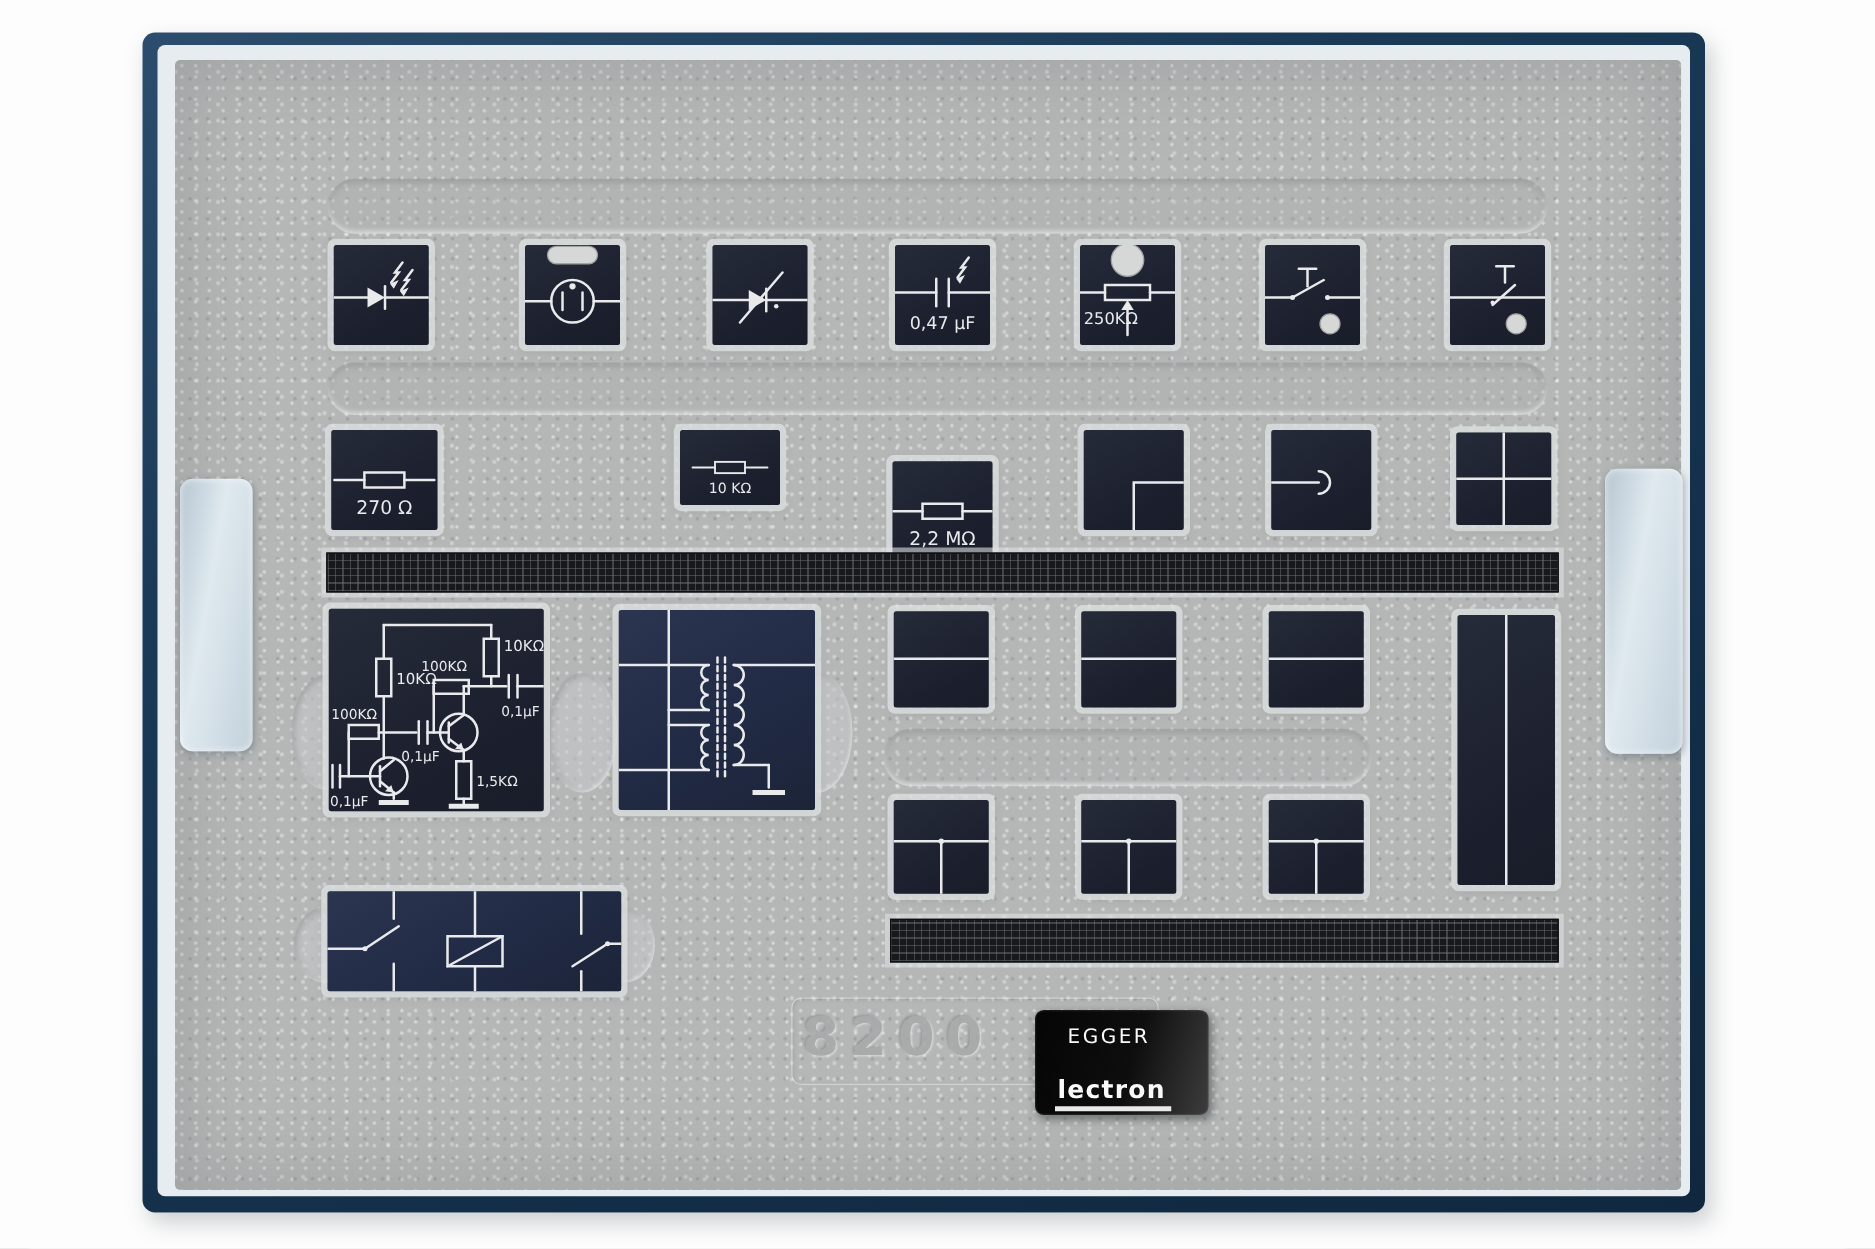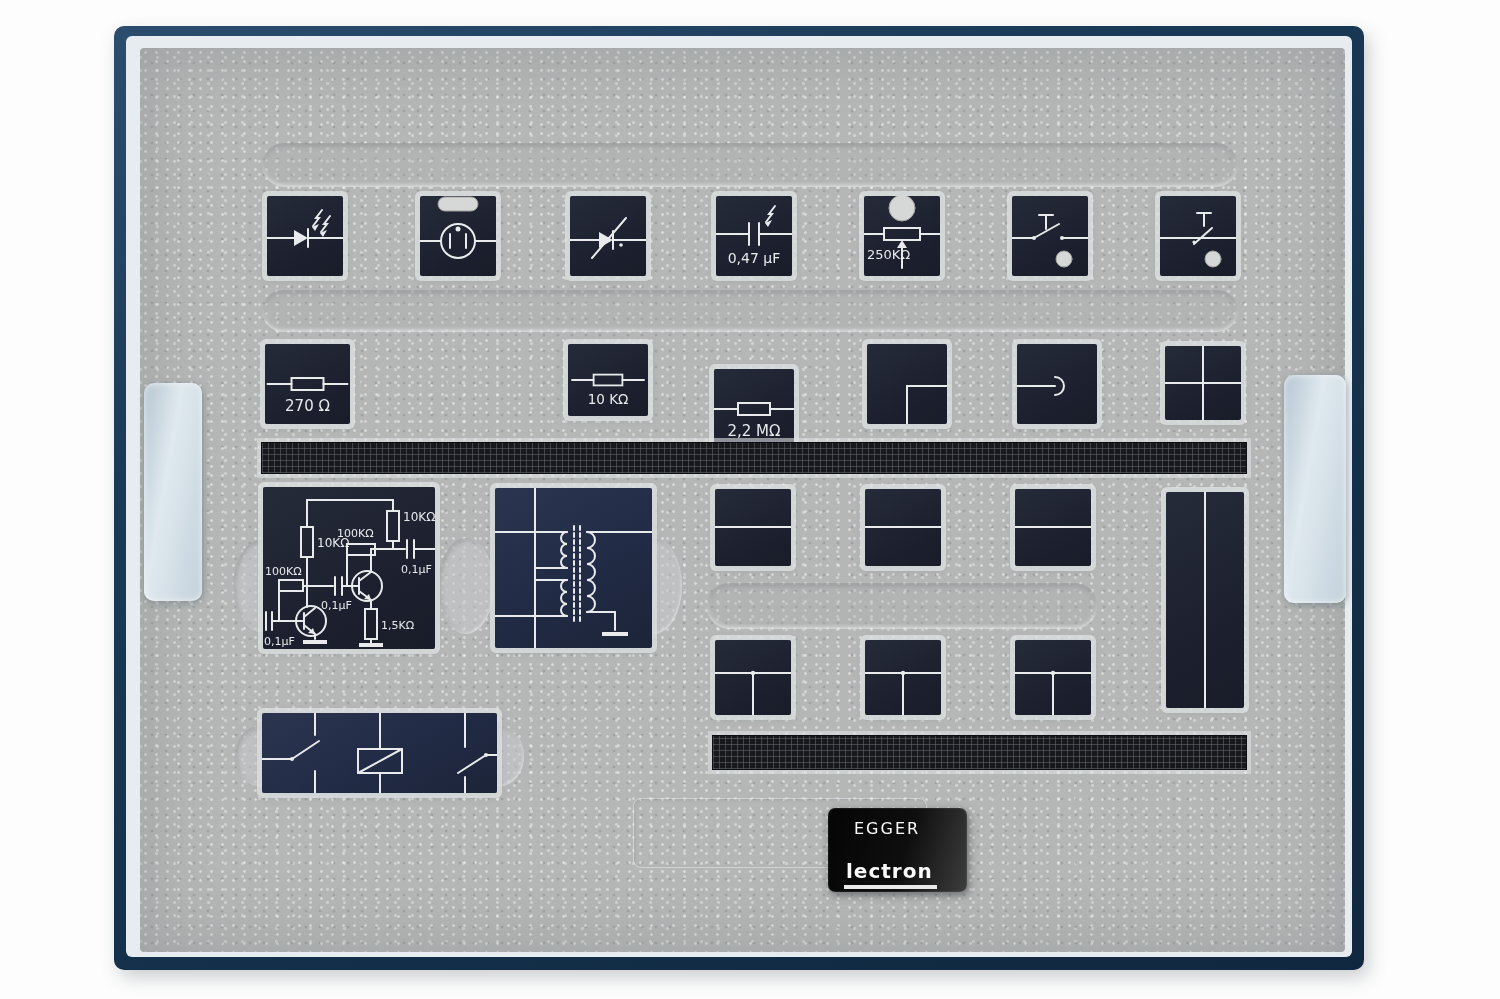--- a/index.html
+++ b/index.html
@@ -162,21 +162,21 @@
       </div>
 
       <div class="tile" style="left:125px;top:296px;width:85px;height:80px;">
         <svg class="sym" viewBox="0 0 80 80">
           <line x1="0" y1="40" x2="24" y2="40"></line>
             <rect x="24" y="34" width="32" height="12"></rect>
             <line x1="56" y1="40" x2="80" y2="40"></line>
           <text x="40" y="67" text-anchor="middle" font-size="15">270 Ω</text>
         </svg>
       </div>
-      <div class="tile" style="left:428px;top:296px;width:80px;height:72px;">
+      <div class="tile" style="left:404px;top:296px;width:80px;height:60px;">
         <svg class="sym" viewBox="0 0 80 80">
           <line x1="0" y1="40" x2="24" y2="40"></line>
             <rect x="24" y="34" width="32" height="12"></rect>
             <line x1="56" y1="40" x2="80" y2="40"></line>
           <text x="40" y="67" text-anchor="middle" font-size="15">10 KΩ</text>
         </svg>
       </div>
       <div class="tile" style="left:574px;top:296px;width:80px;height:80px;margin-top:25px;">
         <svg class="sym" viewBox="0 0 80 80">
           <line x1="0" y1="40" x2="24" y2="40"></line>
@@ -336,20 +336,21 @@
           <line x1="196" y1="60" x2="224" y2="42"></line>
           <circle class="dot" cx="224" cy="42" r="2"></circle>
           <line x1="224" y1="42" x2="235" y2="42"></line>
           <line x1="203" y1="64" x2="203" y2="80"></line>
         </svg>
       </div>
 
       <div class="gridstrip" style="left:572px;top:687px;width:533px;height:33px;"></div>
 
       <div class="embossed-outline" style="left:493px;top:750px;width:292px;height:68px;"></div>
+      <div class="embossed-code" style="left:502px;top:757px;">8200</div>
 
       <div class="badge" style="left:688px;top:760px;width:139px;height:84px;">
         <span class="badge-maker">EGGER</span>
         <span class="badge-brand">lectron</span>
       </div>
 
     </div>
   </div>
 </div>
 

